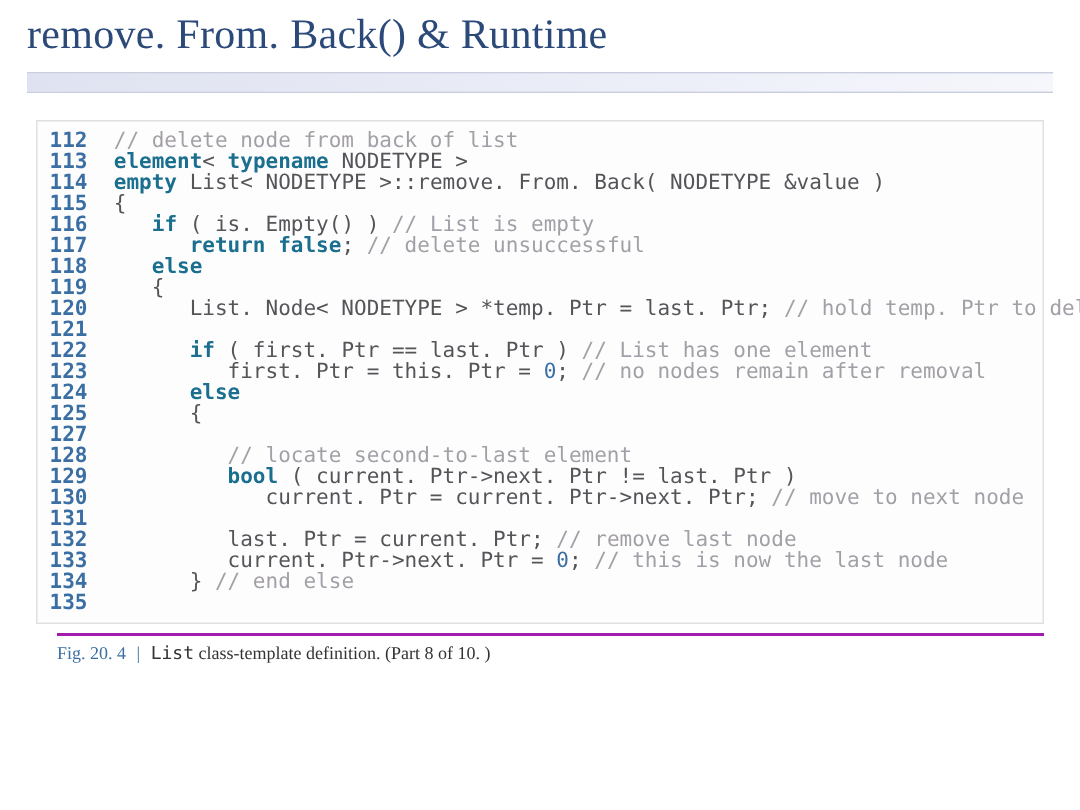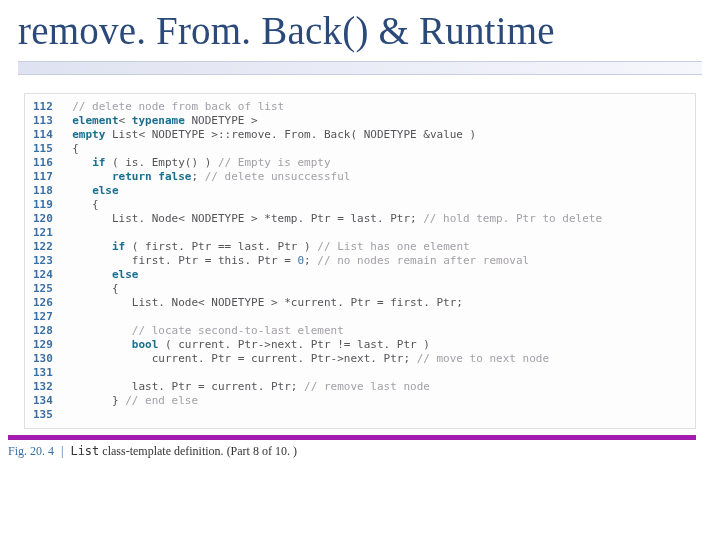--- a/index.html
+++ b/index.html
@@ -8,51 +8,51 @@
     height: 540px;
     background: #fff;
     font-family: Georgia, "Times New Roman", serif;
     overflow: hidden;
   }
   .slide {
     width: 100%;
     height: 100%;
   }
   .title {
-    font-size: 39px;
+    font-size: 28px;
     color: #2b4a7a;
     padding: 8px 18px 4px 18px;
     font-weight: normal;
     letter-spacing: 0.2px;
   }
   .title-rule {
     margin: 4px 18px 0 18px;
     height: 14px;
     background: linear-gradient(to right, #dfe2f0 0%, #eceef8 60%, #f6f7fc 100%);
     border-top: 1px solid #c9cde0;
     border-bottom: 1px solid #c9cde0;
   }
   .code-block {
     margin: 18px 24px 6px 24px;
     border: 1px solid #e0e0e0;
     background: #fdfdfd;
     padding: 6px 6px 6px 8px;
     font-family: Menlo, Consolas, "DejaVu Sans Mono", monospace;
-    font-size: 11px;
+    font-size: 14px;
     line-height: 14px;
   }
   .code-line { white-space: pre; }
   .ln { color: #3b6fa3; display: inline-block; width: 26px; font-weight: bold; text-align: left; }
   .kw { color: #1a6f8f; font-weight: bold; }
   .cm { color: #a39fa7; }
   .num { color: #3b6fa3; }
   .tx { color: #555459; }
   .figcap-wrap {
-    margin: 4px 24px 0 8px;
-    border-top: 5px solid #a21caf;
+    margin: 4px 24px 0 38px;
+    border-top: 2px solid #a21caf;
   }
   .figcap {
     padding: 4px 0 0 0;
     font-family: Georgia, serif;
     font-size: 12px;
     color: #333;
   }
   .figcap .fignum { color: #3b6fa3; }
   .figcap .pipe { color: #3b6fa3; padding: 0 4px; }
   .figcap .listclass { font-family: Menlo, Consolas, monospace; }
@@ -62,37 +62,37 @@
 
 <div class="slide">
   <h1 class="title">remove. From. Back() &amp; Runtime</h1>
   <div class="title-rule"></div>
 
   <div class="code-block" id="code-block">
       <div class="code-line"><span class="ln">112</span>  <span class="cm">// delete node from back of list</span></div>
       <div class="code-line"><span class="ln">113</span>  <span class="kw">element</span><span class="tx">&lt; </span><span class="kw">typename</span><span class="tx"> NODETYPE &gt;</span></div>
       <div class="code-line"><span class="ln">114</span>  <span class="kw">empty</span><span class="tx"> List&lt; NODETYPE &gt;::remove. From. Back( NODETYPE &amp;value )</span></div>
       <div class="code-line"><span class="ln">115</span>  <span class="tx">{</span></div>
-      <div class="code-line"><span class="ln">116</span>  <span class="tx">   </span><span class="kw">if</span><span class="tx"> ( is. Empty() ) </span><span class="cm">// Empty is empty</span></div>
+      <div class="code-line"><span class="ln">116</span>  <span class="tx">   </span><span class="kw">if</span><span class="tx"> ( is. Empty() ) </span><span class="cm">// List is empty</span></div>
       <div class="code-line"><span class="ln">117</span>  <span class="tx">      </span><span class="kw">return false</span><span class="tx">; </span><span class="cm">// delete unsuccessful</span></div>
       <div class="code-line"><span class="ln">118</span>  <span class="tx">   </span><span class="kw">else</span></div>
       <div class="code-line"><span class="ln">119</span>  <span class="tx">   {</span></div>
       <div class="code-line"><span class="ln">120</span>  <span class="tx">      List. Node&lt; NODETYPE &gt; *temp. Ptr = last. Ptr; </span><span class="cm">// hold temp. Ptr to delete</span></div>
       <div class="code-line"><span class="ln">121</span>  </div>
       <div class="code-line"><span class="ln">122</span>  <span class="tx">      </span><span class="kw">if</span><span class="tx"> ( first. Ptr == last. Ptr ) </span><span class="cm">// List has one element</span></div>
       <div class="code-line"><span class="ln">123</span>  <span class="tx">         first. Ptr = this. Ptr = </span><span class="num">0</span><span class="tx">; </span><span class="cm">// no nodes remain after removal</span></div>
       <div class="code-line"><span class="ln">124</span>  <span class="tx">      </span><span class="kw">else</span></div>
       <div class="code-line"><span class="ln">125</span>  <span class="tx">      {</span></div>
-      <div class="code-line"><span class="ln">126</span>  <span class="tx">         List. Node&lt; NODETYPE &gt; *current. Ptr = first. Ptr;</span></div>
       <div class="code-line"><span class="ln">127</span>  </div>
       <div class="code-line"><span class="ln">128</span>  <span class="tx">         </span><span class="cm">// locate second-to-last element</span></div>
       <div class="code-line"><span class="ln">129</span>  <span class="tx">         </span><span class="kw">bool</span><span class="tx"> ( current. Ptr-&gt;next. Ptr != last. Ptr )</span></div>
       <div class="code-line"><span class="ln">130</span>  <span class="tx">            current. Ptr = current. Ptr-&gt;next. Ptr; </span><span class="cm">// move to next node</span></div>
       <div class="code-line"><span class="ln">131</span>  </div>
       <div class="code-line"><span class="ln">132</span>  <span class="tx">         last. Ptr = current. Ptr; </span><span class="cm">// remove last node</span></div>
+      <div class="code-line"><span class="ln">133</span>  <span class="tx">         current. Ptr-&gt;next. Ptr = </span><span class="num">0</span><span class="tx">; </span><span class="cm">// this is now the last node</span></div>
       <div class="code-line"><span class="ln">134</span>  <span class="tx">      } </span><span class="cm">// end else</span></div>
       <div class="code-line"><span class="ln">135</span>  </div>
     </div>
 
   <div class="figcap-wrap">
     <div class="figcap">
       <span class="fignum">Fig. 20. 4</span>
       <span class="pipe">|</span>
       <span class="listclass">List</span><span> class-template definition.</span><span> (Part 8 of 10. )</span>
     </div>

